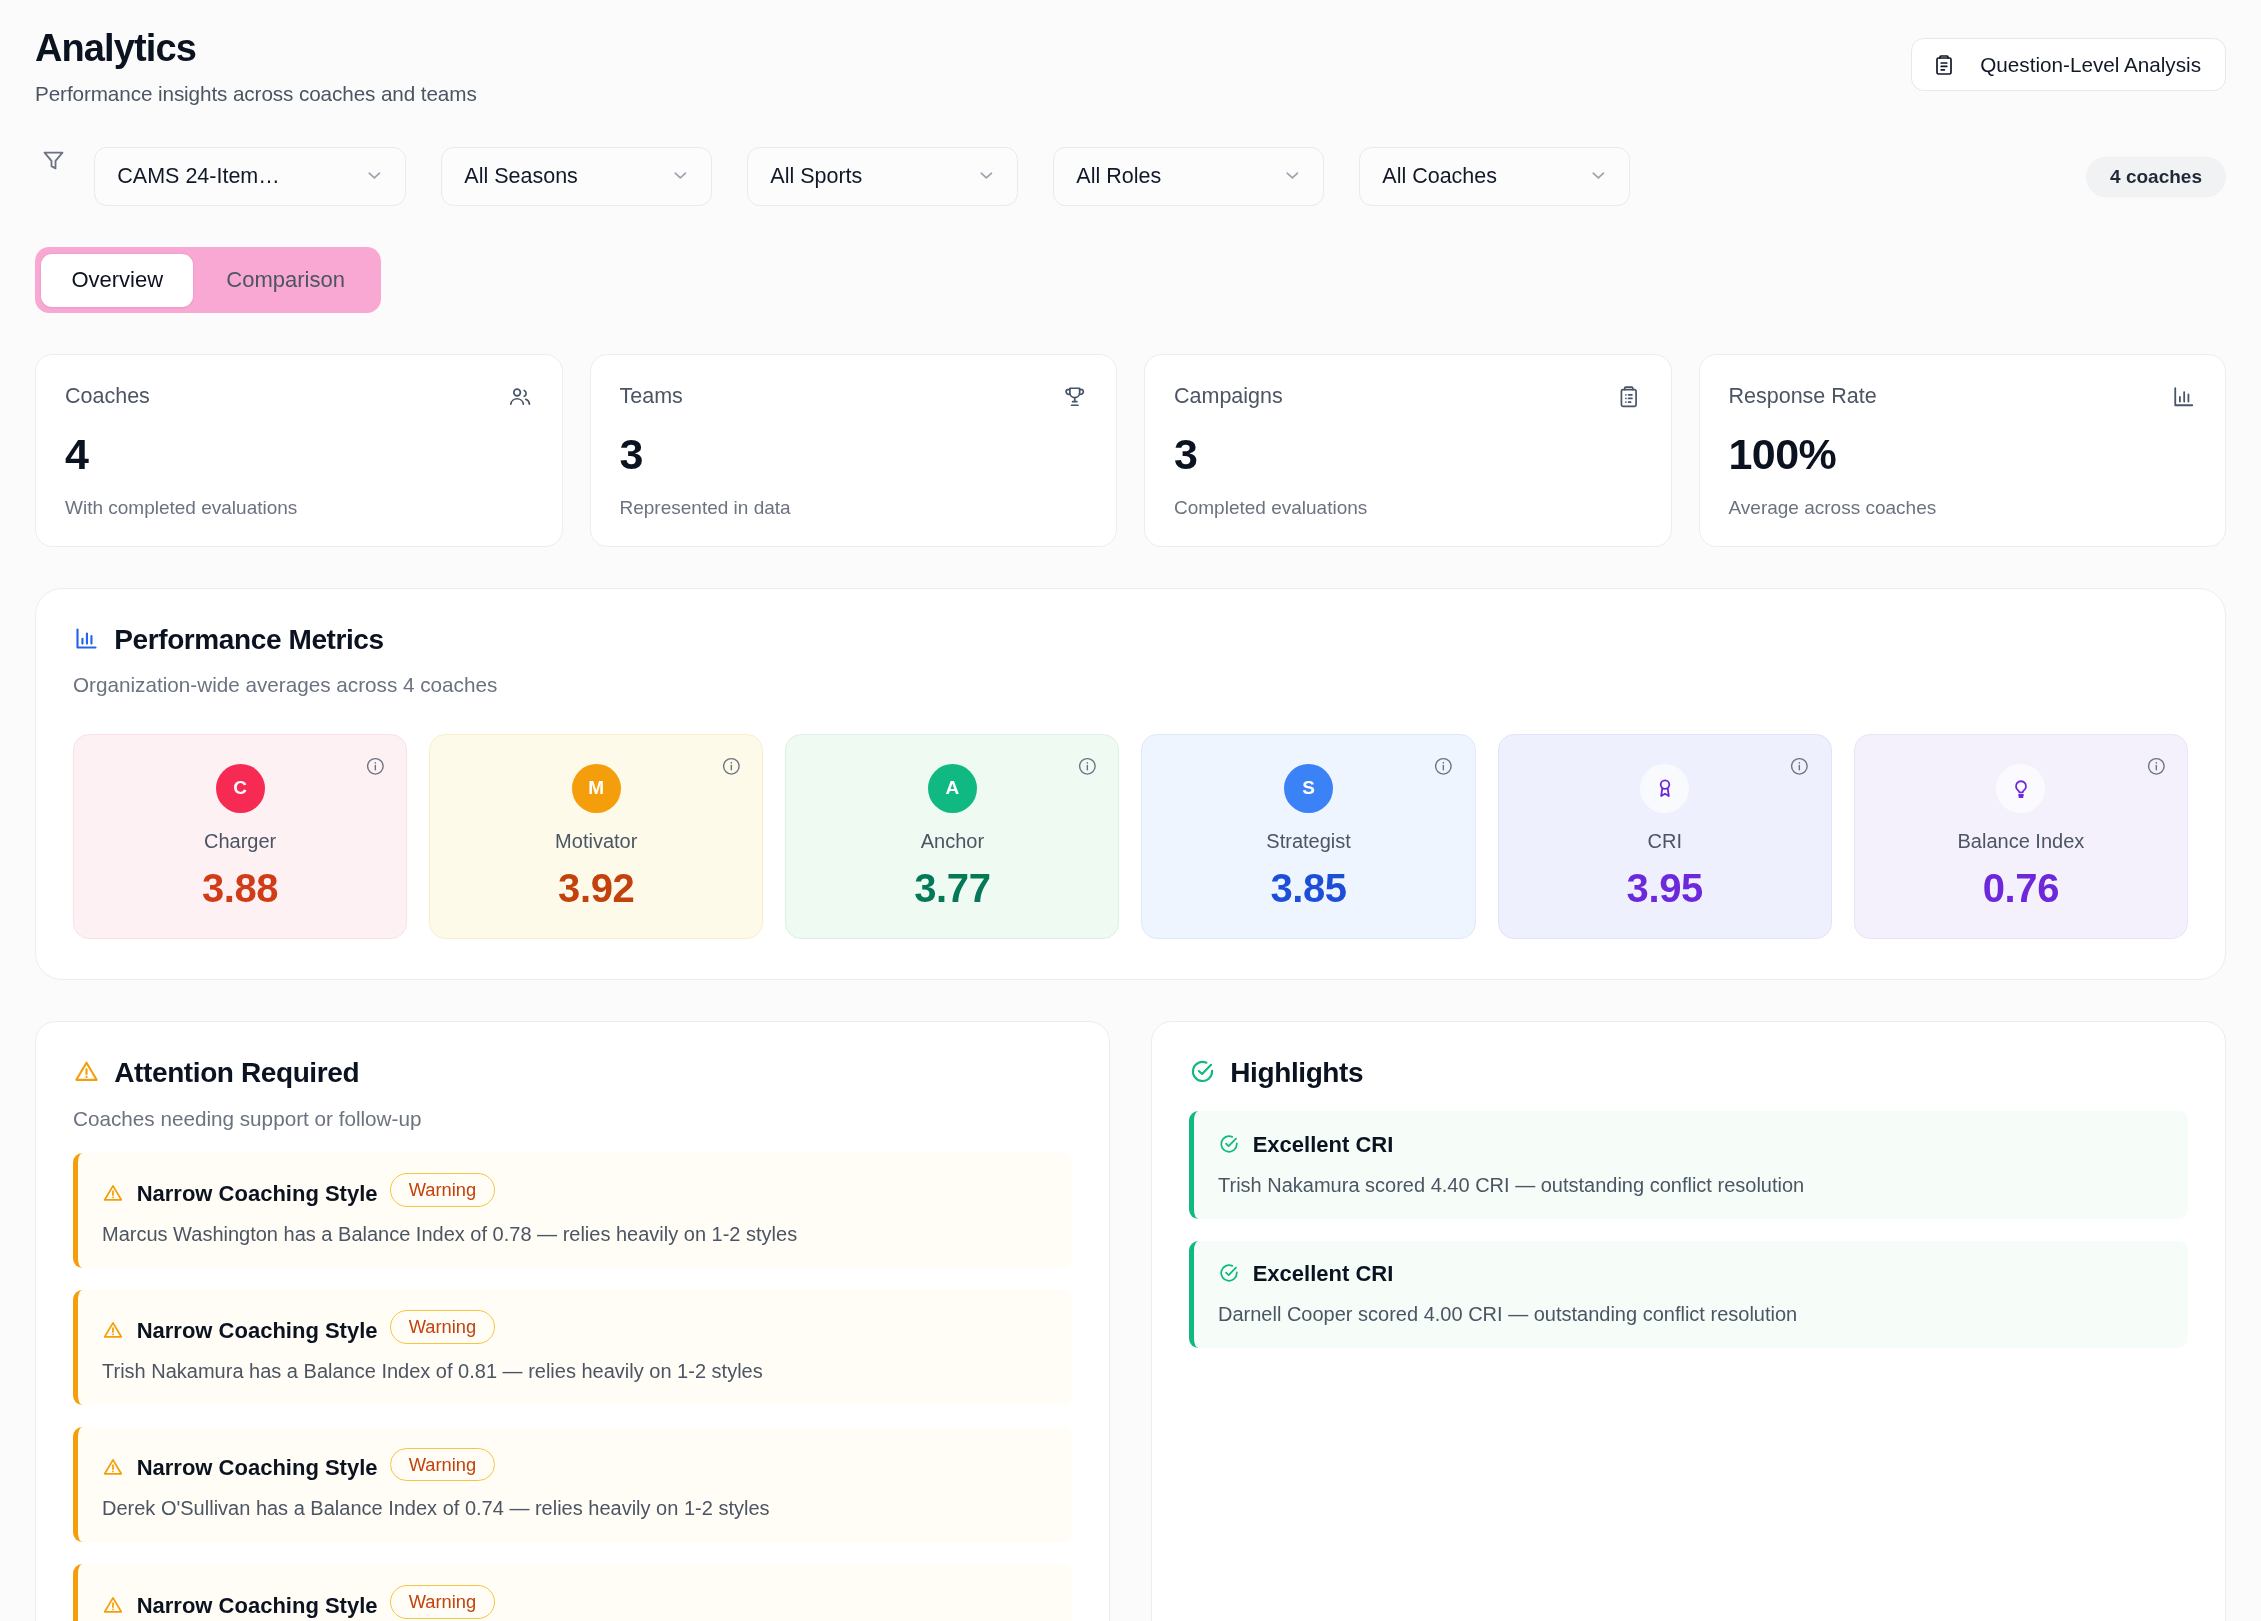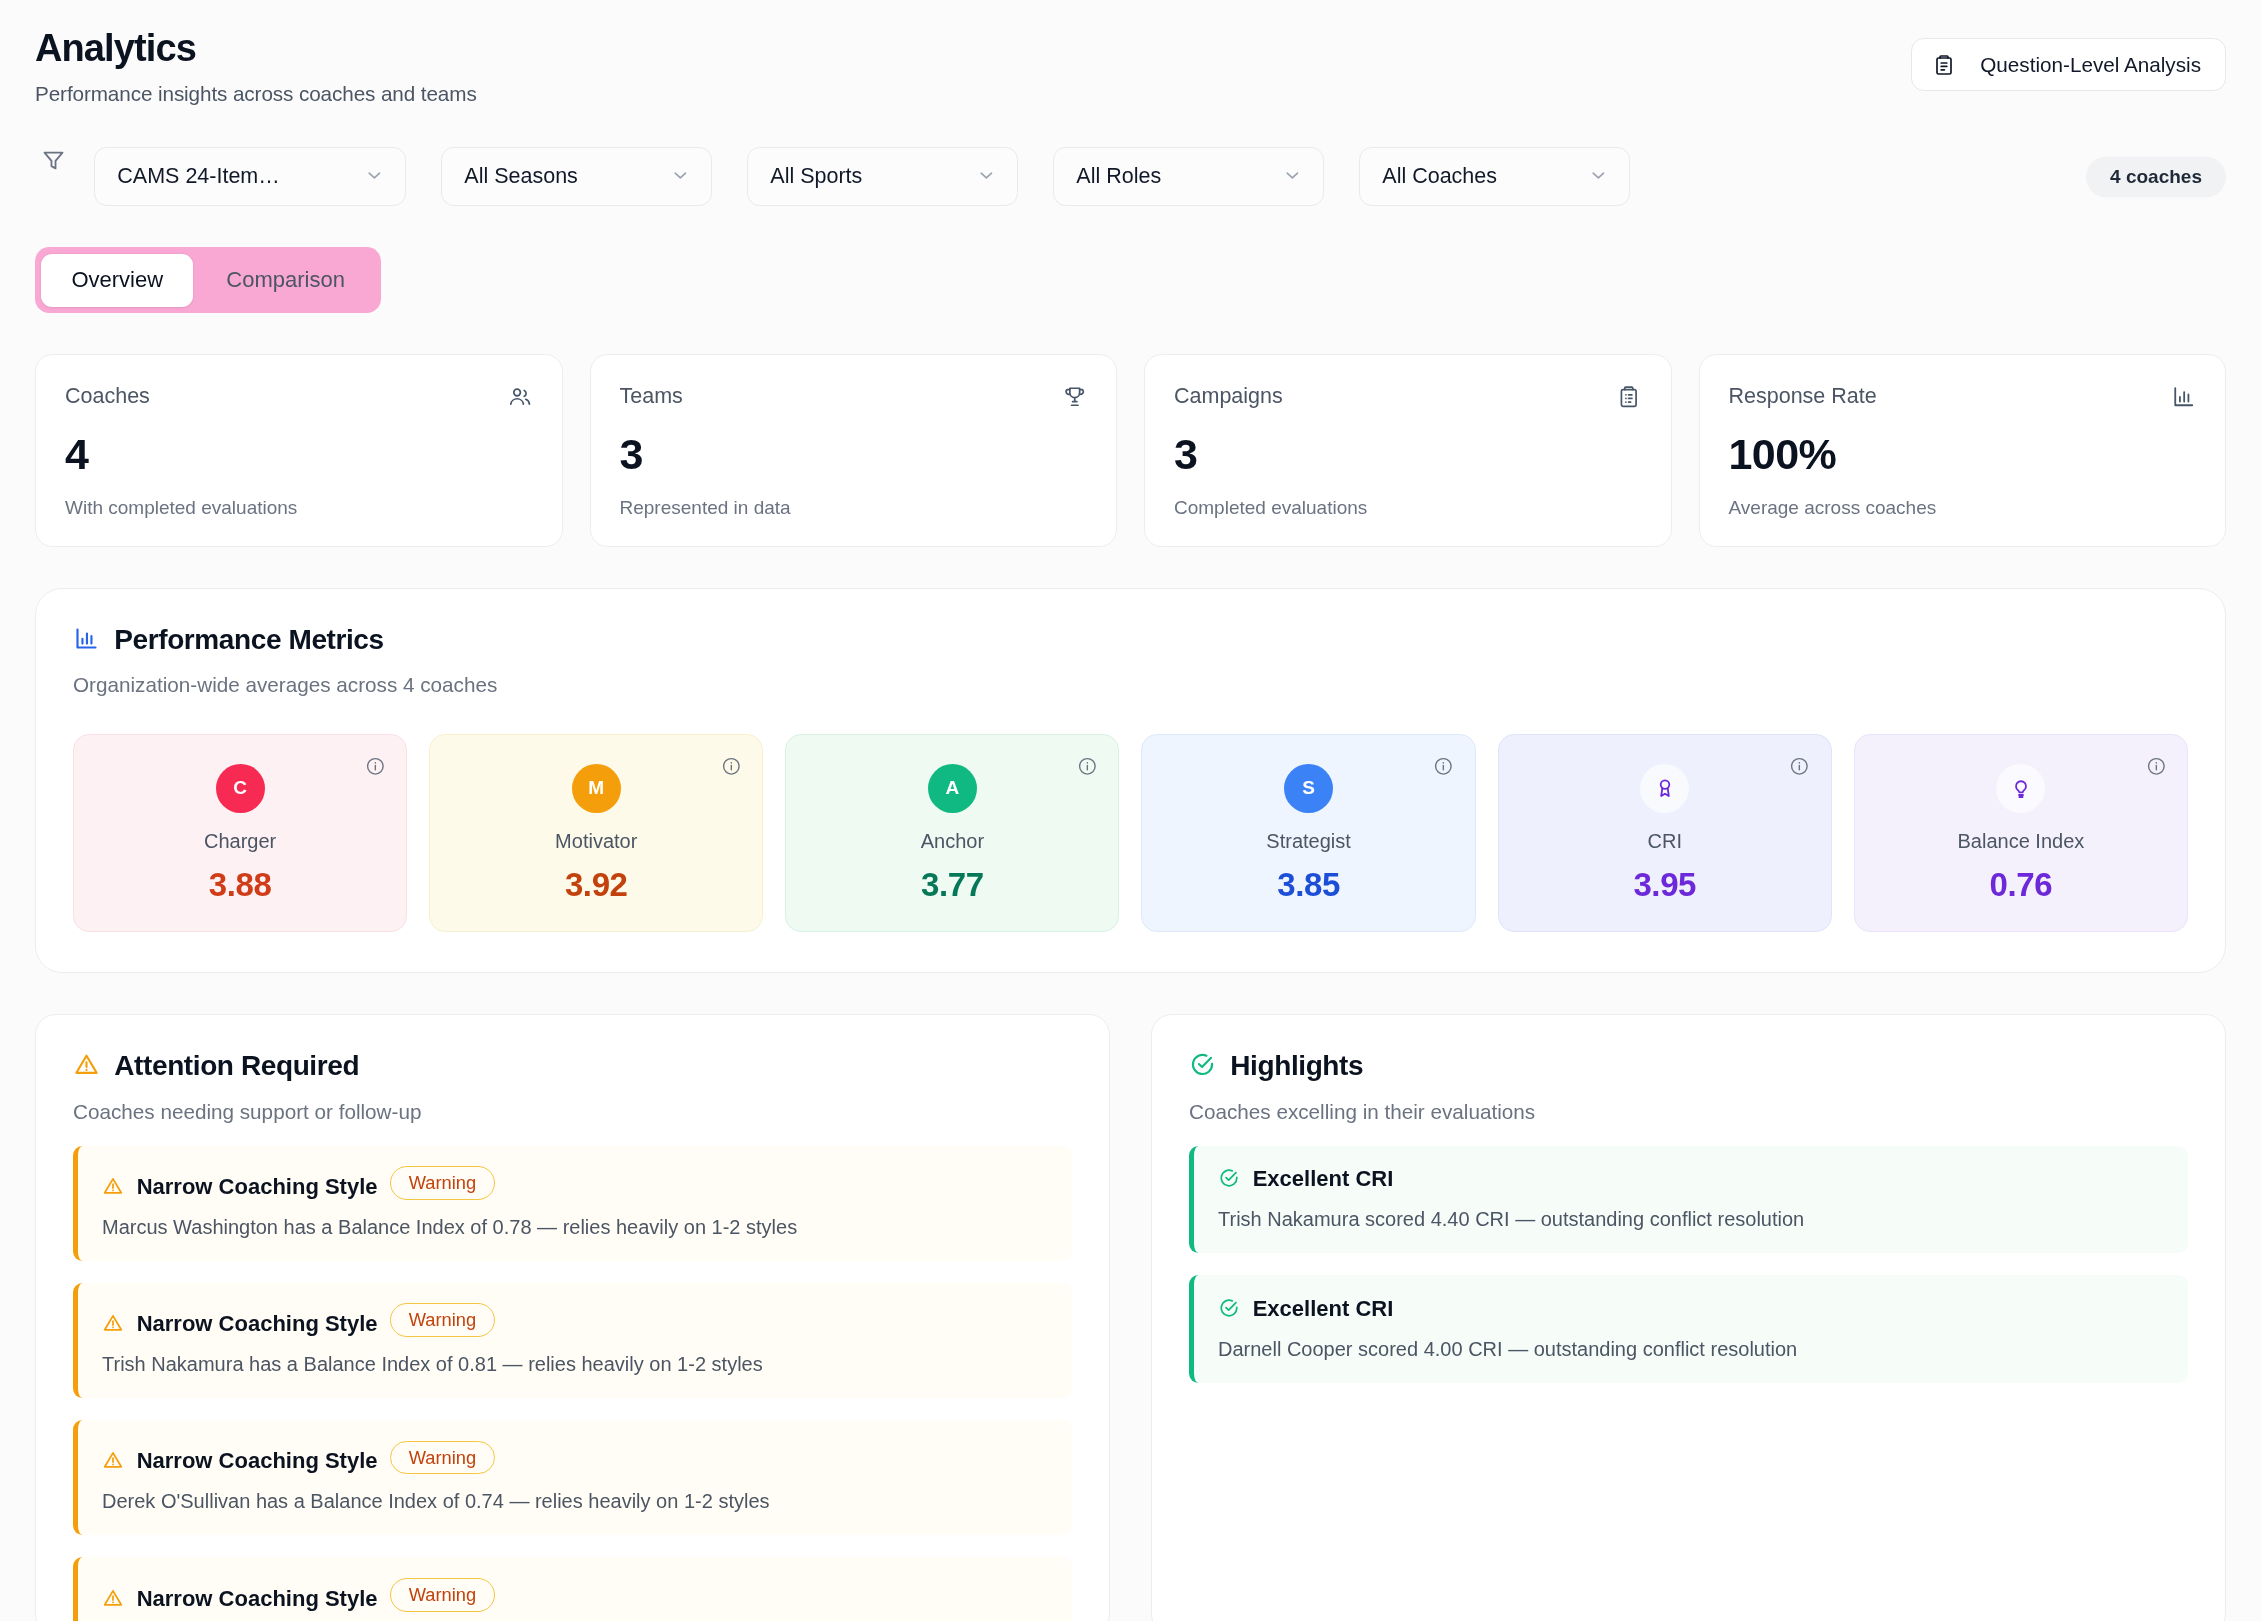--- a/index.html
+++ b/index.html
@@ -67,21 +67,21 @@
     width: 49px; height: 49px; border-radius: 50%; margin: 4.8px auto 0;
     display: flex; align-items: center; justify-content: center;
     font-size: 19px; font-weight: 700; color: #fff;
   }
   .metric .badge-soft {
     width: 49px; height: 49px; border-radius: 50%; margin: 4.8px auto 0;
     display: flex; align-items: center; justify-content: center;
     background: rgba(255,255,255,.65);
   }
   .metric .m-label { font-size: 20px; color: #4b5563; margin-top: 17.5px; }
-  .metric .m-value { font-size: 33px; font-weight: 700; margin-top: 12.7px; letter-spacing: -0.4px; }
+  .metric .m-value { font-size: 40px; font-weight: 700; margin-top: 12.7px; letter-spacing: -0.4px; }
 
   
   .bottom { display: grid; grid-template-columns: 1fr 1fr; gap: 41px; margin-top: 41px; }
   .bpanel { background: #fff; border: 1.3px solid #ededf0; border-radius: 20.7px; padding: 35px 37px 0; overflow: hidden; height: 621px; }
   .bpanel-title { font-size: 28px; font-weight: 700; color: #0b1220; letter-spacing: -0.4px; }
   .alert-item { border-radius: 9.5px; padding: 20.7px 24px 22px; margin-top: 22px; }
   .alert-item.warn { background: #fffdf5; border-left: 5.6px solid #f59e0b; }
   .alert-item.good { background: #f6fdf9; border-left: 5.6px solid #10b981; }
   .alert-head { display: flex; align-items: flex-end; gap: 12.7px; }
   .alert-title { font-size: 22px; font-weight: 700; color: #0b1220; }
@@ -426,21 +426,20 @@
     <div class="bpanel">
       <div class="panel-head">
         <span>
           <svg width="27" height="27" viewBox="0 0 24 24" fill="none" stroke="#10b981" stroke-width="1.9" stroke-linecap="round" stroke-linejoin="round">
             <path d="M20.5 11.3V12a8.5 8.5 0 1 1-5-7.8"></path>
               <path d="m8.8 11.6 2.8 2.7 8-8.2"></path>
           </svg>
         </span>
         <div class="bpanel-title">Highlights</div>
       </div>
-      <div class="panel-sub">Coaches excelling in their evaluations</div>
 
       <div class="alert-item good">
         <div class="alert-head">
           <span>
             <svg width="22" height="22" viewBox="0 0 24 24" fill="none" stroke="#10b981" stroke-width="1.9" stroke-linecap="round" stroke-linejoin="round">
                 <path d="M20.5 11.3V12a8.5 8.5 0 1 1-5-7.8"></path>
                 <path d="m8.8 11.6 2.8 2.7 8-8.2"></path>
               </svg>
           </span>
           <span class="alert-title">Excellent CRI</span>

